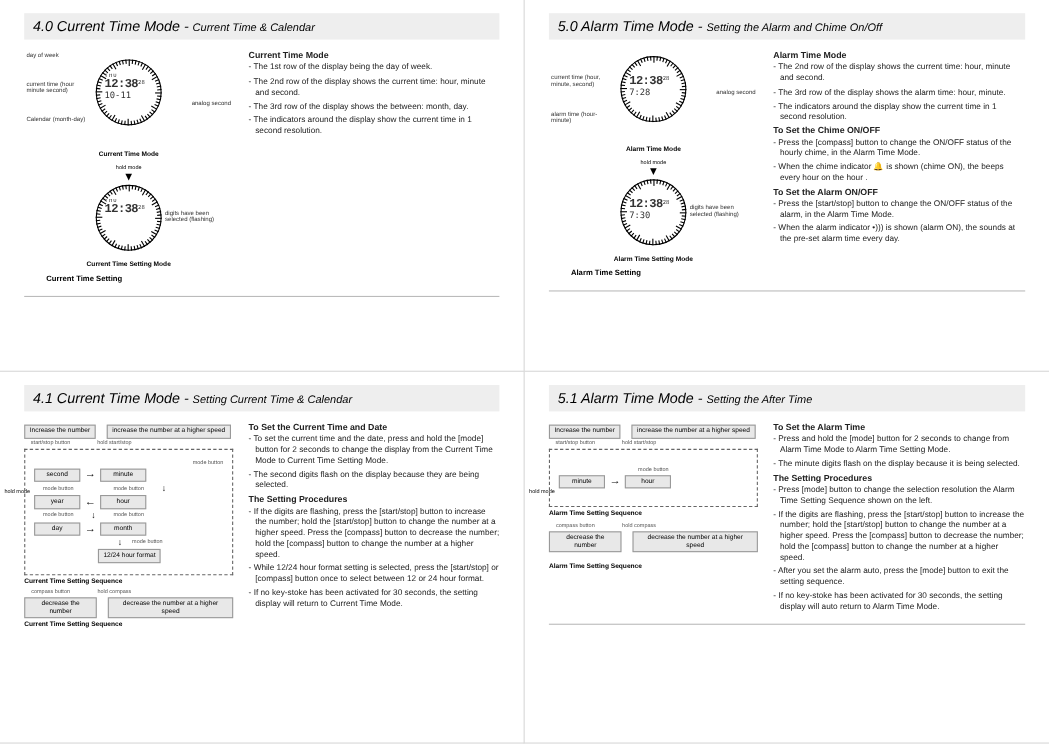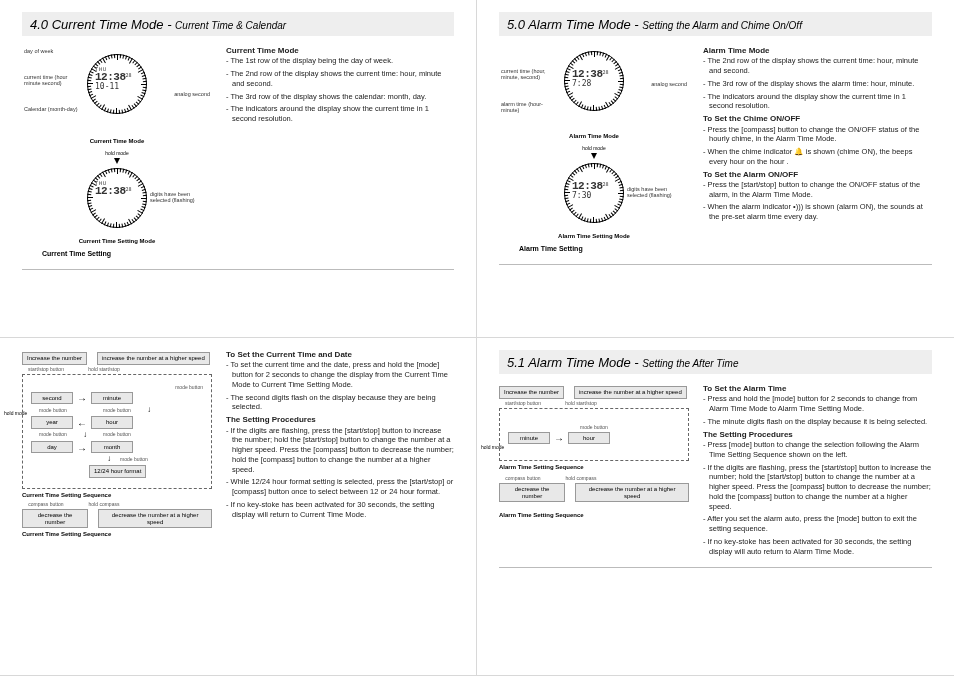--- a/index.html
+++ b/index.html
@@ -206,21 +206,21 @@
               </div>
         </div>
       </div>
       <div class="diag-cap">Current Time Setting Mode</div>
       <div class="diag-cap2" style="margin-left:20px;">Current Time Setting</div>
     </div>
     <div class="right-col">
       <b>Current Time Mode</b>
       <div class="item">The 1st row of the display being the day of week.</div>
       <div class="item">The 2nd row of the display shows the current time: hour, minute and second.</div>
-      <div class="item">The 3rd row of the display shows the calendar: month, day.</div>
+      <div class="item">The 3rd row of the display shows the between: month, day.</div>
       <div class="item">The indicators around the display show the current time in 1 second resolution.</div>
     </div>
   </div>
   <hr class="footer-rule">
 </div>
 
 <div class="quad">
   <div class="title-bar">
     <span class="title-main">5.0 Alarm Time Mode - </span><span class="title-sub">Setting the Alarm and Chime On/Off</span>
   </div>
@@ -392,20 +392,23 @@
       <div class="item">When the chime indicator 🔔 is shown (chime ON), the beeps every hour on the hour .</div>
       <b>To Set the Alarm ON/OFF</b>
       <div class="item">Press the [start/stop] button to change the ON/OFF status of the alarm, in the Alarm Time Mode.</div>
       <div class="item">When the alarm indicator •))) is shown (alarm ON), the sounds at the pre-set alarm time every day.</div>
     </div>
   </div>
   <hr class="footer-rule">
 </div>
 
 <div class="quad">
+  <div class="title-bar">
+    <span class="title-main">4.1 Current Time Mode - </span><span class="title-sub">Setting Current Time &amp; Calendar</span>
+  </div>
   <div class="row">
     <div class="left-col flow">
       <span class="hold-lbl" style="left:-18px;top:60px;">hold mode</span>
       <div class="frow">
         <div class="fbox">Increase the number</div>
         <div style="width:10px;"></div>
         <div class="fbox">increase the number at a higher speed</div>
       </div>
       <div class="frow">
             <span class="tiny" style="width:48px;">start/stop button</span>
@@ -515,21 +518,21 @@
         <div style="width:10px;"></div>
         <div class="fbox">decrease the number at a higher speed</div>
       </div>
       <div class="dash-cap" style="margin-top:10px;">Alarm Time Setting Sequence</div>
     </div>
     <div class="right-col">
       <b>To Set the Alarm Time</b>
       <div class="item">Press and hold the [mode] button for 2 seconds to change from Alarm Time Mode to Alarm Time Setting Mode.</div>
       <div class="item">The minute digits flash on the display because it is being selected.</div>
       <b>The Setting Procedures</b>
-      <div class="item">Press [mode] button to change the selection following the Alarm Time Setting Sequence shown on the left.</div>
+      <div class="item">Press [mode] button to change the selection resolution the Alarm Time Setting Sequence shown on the left.</div>
       <div class="item">If the digits are flashing, press the [start/stop] button to increase the number; hold the [start/stop] button to change the number at a higher speed. Press the [compass] button to decrease the number; hold the [compass] button to change the number at a higher speed.</div>
       <div class="item">After you set the alarm auto, press the [mode] button to exit the setting sequence.</div>
       <div class="item">If no key-stoke has been activated for 30 seconds, the setting display will auto return to Alarm Time Mode.</div>
     </div>
   </div>
   <hr class="footer-rule">
 </div>
 
 </div>
 

